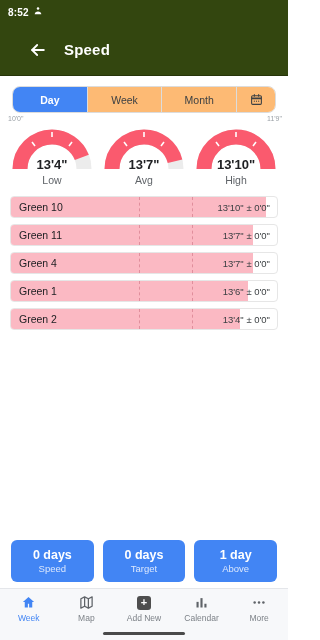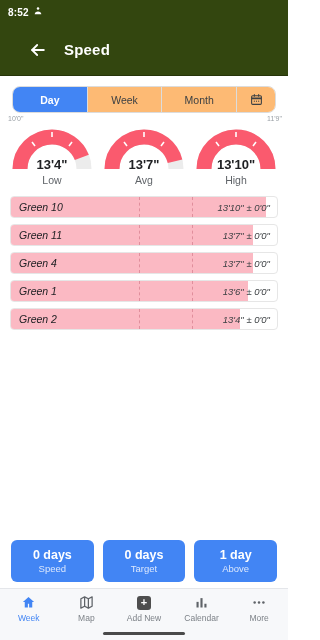--- a/index.html
+++ b/index.html
@@ -75,21 +75,21 @@
   }
   .glabel { font-size:10.5px; color:#5f6368; margin-top:2px; }
   .axlab {
     position:absolute; top:2px; font-size:7px; color:#9aa0a6;
     white-space:nowrap;
   }
   .axlab.lo { left:8px; }
   .axlab.hi { right:6px; }
 
   
-  .rows { padding:6px 10px 0 10px;font-style:italic; }
+  .rows { padding:6px 10px 0 10px; }
   .row {
     position:relative; height:22px; margin-bottom:6px;
     border:1px solid #e6e6e6; border-radius:4px;
     background:#ffffff; overflow:hidden; cursor:pointer;
   }
   .fill {
     position:absolute; left:0; top:0; bottom:0;
     background:#fbb9c3;
   }
   .tick {

